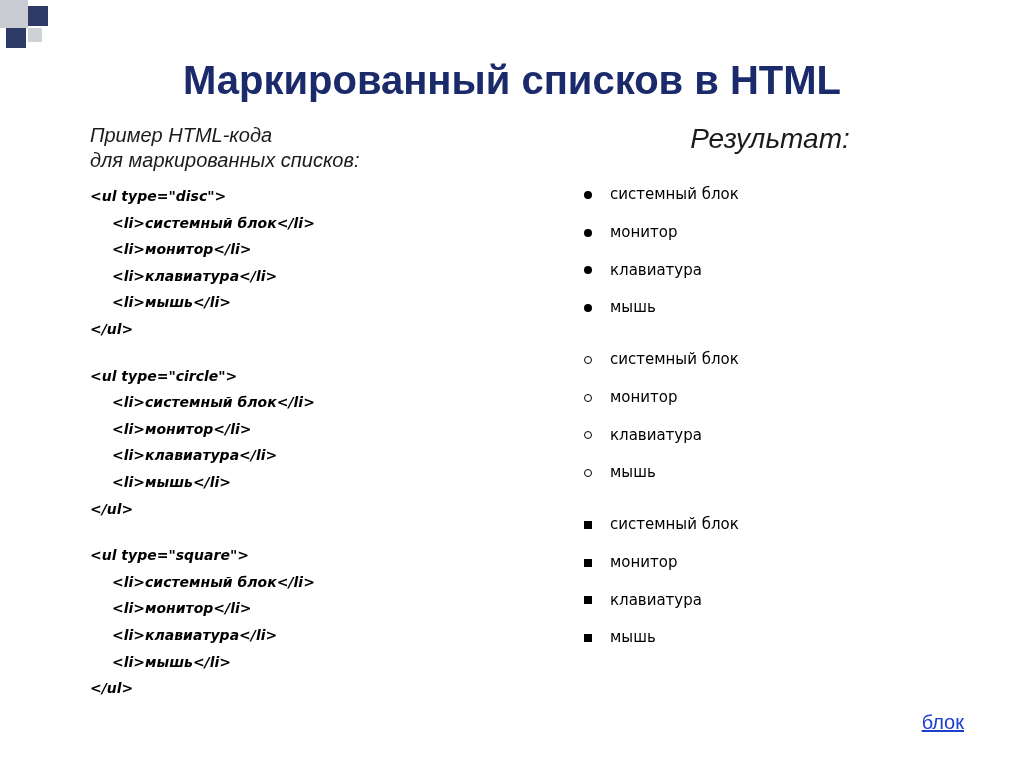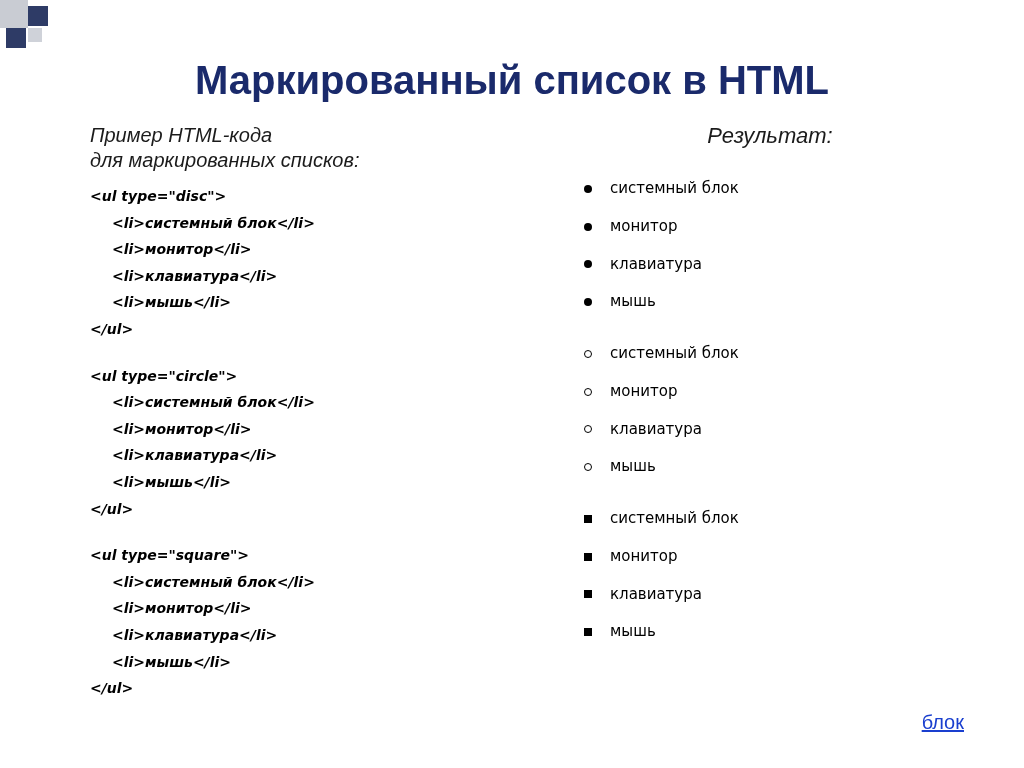--- a/index.html
+++ b/index.html
@@ -51,21 +51,21 @@
   .subhead {
     font-style: italic;
     font-size: 20px;
     color: #1b1b1b;
     text-align: left;
     line-height: 1.25;
     margin-bottom: 10px;
   }
   .subhead-right {
     font-style: italic;
-    font-size: 22px;
+    font-size: 28px;
     color: #1b1b1b;
     text-align: center;
     margin-bottom: 26px;
   }
 
   .code-block {
     font-family: Verdana, "DejaVu Sans", sans-serif;
     font-size: 14px;
     font-weight: bold;
     font-style: italic;
@@ -111,21 +111,21 @@
 
 <div class="slide">
 
   <div class="corner-deco">
     <div class="sq1"></div>
     <div class="sq2"></div>
     <div class="sq3"></div>
     <div class="sq4"></div>
   </div>
 
-  <div class="title">Маркированный список в HTML</div>
+  <div class="title">Маркированный списков в HTML</div>
 
   <div class="content">
 
     <div class="col-left">
       <div class="subhead">
         <span>Пример HTML-кода</span><br>
         <span>для маркированных списков:</span>
       </div>
 
       <div class="code-block">

